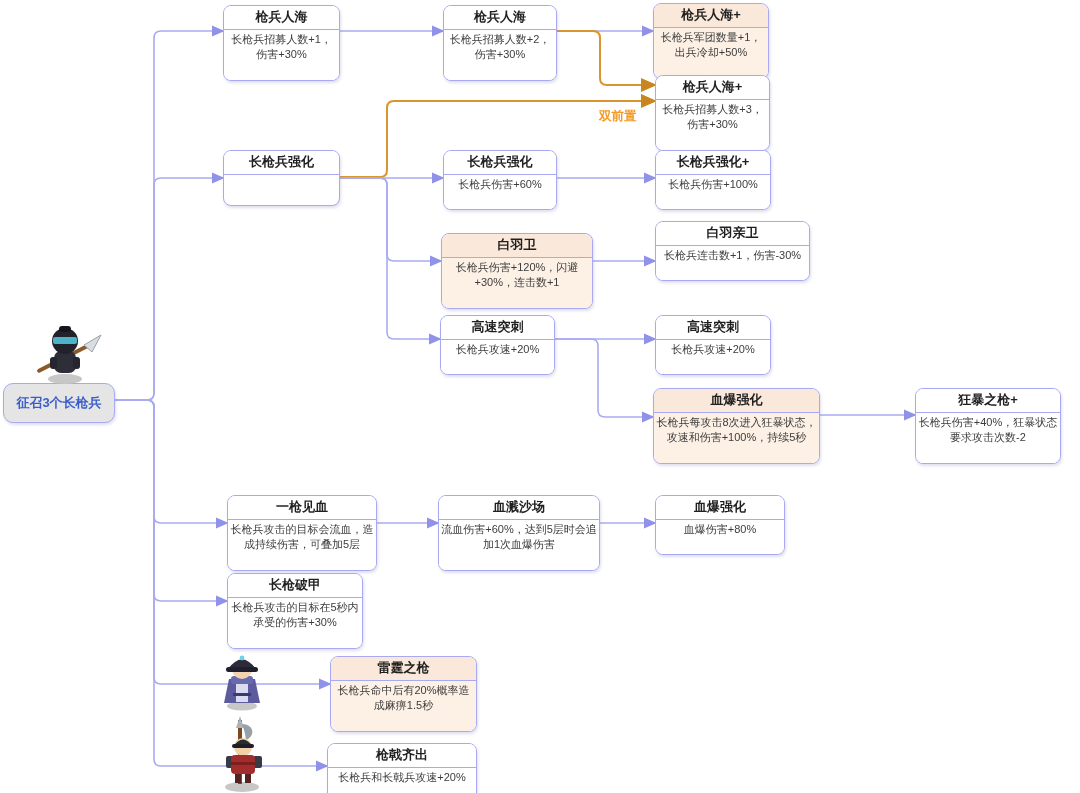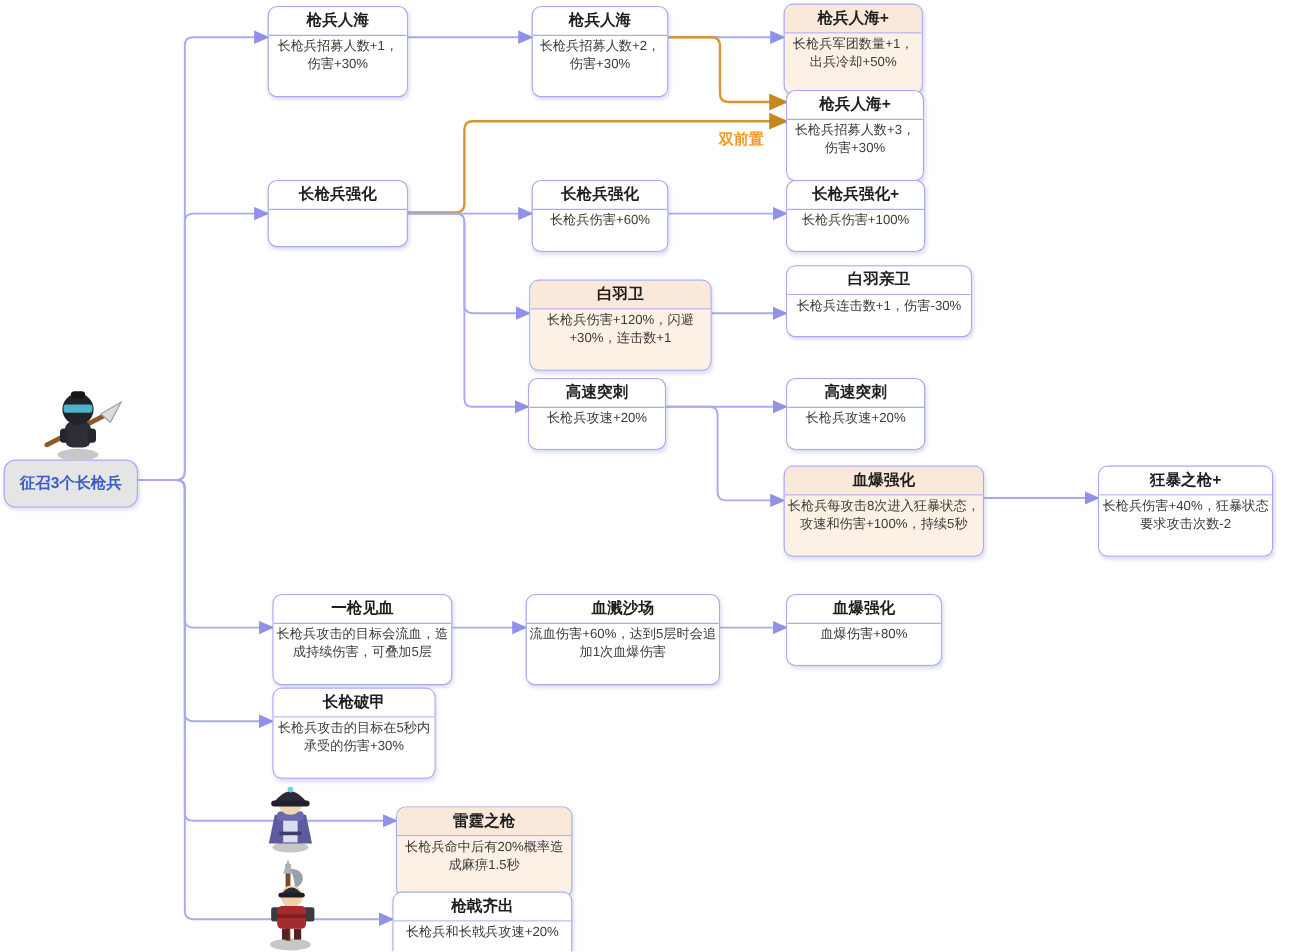--- a/index.html
+++ b/index.html
@@ -139,21 +139,21 @@
         <div class="node-desc">流血伤害+60%，达到5层时会追加1次血爆伤害</div>
       </div>
       <div class="node" style="left: 655px; top: 495px; width: 130px; min-height: 55px;">
         <div class="node-title">血爆强化</div>
         <div class="node-desc">血爆伤害+80%</div>
       </div>
       <div class="node" style="left: 227px; top: 573px; width: 136px; min-height: 58px;">
         <div class="node-title">长枪破甲</div>
         <div class="node-desc">长枪兵攻击的目标在5秒内承受的伤害+30%</div>
       </div>
-      <div class="node highlight" style="left: 330px; top: 656px; width: 147px; min-height: 57px; margin-top: 16px;">
+      <div class="node highlight" style="left: 330px; top: 656px; width: 147px; min-height: 57px;">
         <div class="node-title">雷霆之枪</div>
         <div class="node-desc">长枪兵命中后有20%概率造成麻痹1.5秒</div>
       </div>
       <div class="node" style="left: 327px; top: 743px; width: 150px; min-height: 49px;">
         <div class="node-title">枪戟齐出</div>
         <div class="node-desc">长枪兵和长戟兵攻速+20%</div>
       </div>
     </div>
 
   <div class="root-node">

